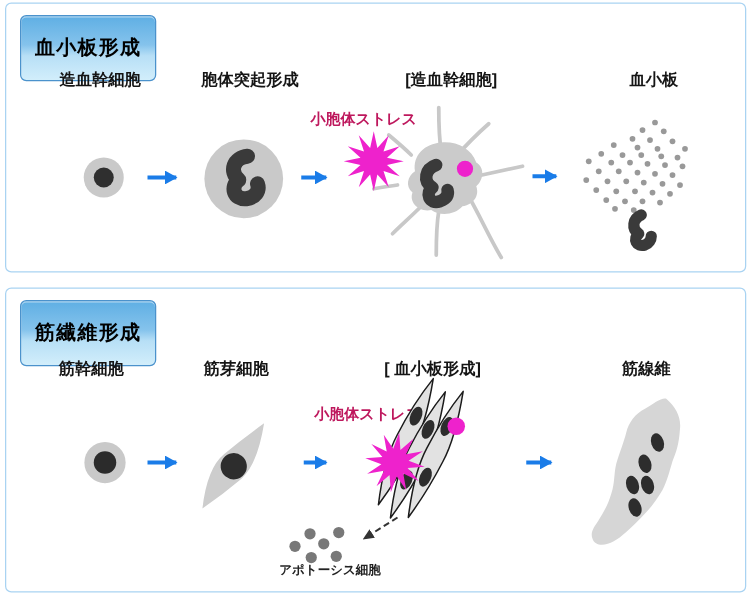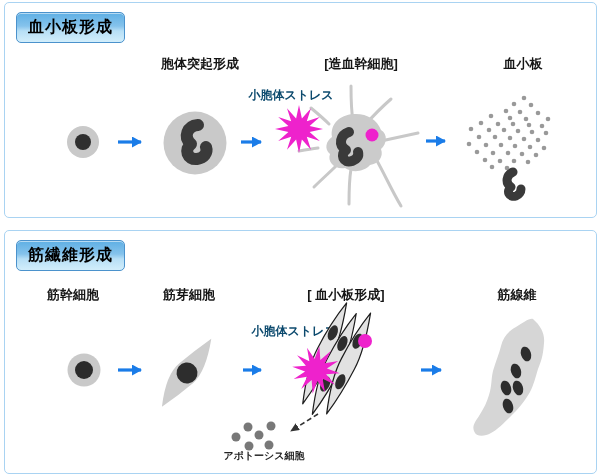--- a/index.html
+++ b/index.html
@@ -2,41 +2,42 @@
 <html><head>
 <meta charset="utf-8">
 <style>
   html,body{margin:0;padding:0;background:#fff;}
   #figure{position:relative;width:600px;height:475px;background:#fff;overflow:hidden;
           font-family:"Liberation Sans",sans-serif;}
   .panel{position:absolute;left:4px;width:591px;background:#fff;
          border:1px solid #a9d3f2;border-radius:5px;}
   #panel-platelet{top:2px;height:214px;}
   #panel-muscle{top:230px;height:242px;}
-  .badge{position:absolute;left:11px;top:9px;padding:4px 11px;
+  .badge{position:absolute;left:11px;top:9px;padding:15px 11px;
          font-size:16px;font-weight:bold;color:#000;letter-spacing:1px;white-space:nowrap;
          background:linear-gradient(180deg,#5fafe4 0%,#85c3ec 45%,#b7dff6 62%,#d2eefb 100%);
          border:1px solid #4b92cc;border-radius:5px;
          box-shadow:inset 0 1px 0 rgba(255,255,255,.55);text-align:right;}
   .stage-label{position:absolute;transform:translateX(-50%);white-space:nowrap;
          font-size:13px;font-weight:bold;color:#151515;}
   .stress-label{position:absolute;transform:translateX(-50%);white-space:nowrap;
-         font-size:12px;font-weight:bold;color:#0c4a6e;}
+         font-size:12px;font-weight:bold;color:#be185d;}
   .apoptosis-label{position:absolute;transform:translateX(-50%);white-space:nowrap;
          font-size:10px;font-weight:bold;color:#222;}
   .scene{position:absolute;left:0;top:0;}
 </style>
 </head>
 <body>
 
 <div id="figure">
 
   <div class="panel" id="panel-platelet">
     <div class="badge">血小板形成</div>
 
+    <div class="stage-label" style="left:75px;top:52px">造血幹細胞</div>
     <div class="stage-label" style="left:195px;top:52px">胞体突起形成</div>
     <div class="stage-label" style="left:356px;top:52px">[造血幹細胞]</div>
     <div class="stage-label" style="left:518px;top:52px">血小板</div>
     <div class="stress-label" style="left:286px;top:84px">小胞体ストレス</div>
 
     <svg class="scene" width="591" height="214" viewBox="0 0 591 214">
       <defs>
         <marker id="ah-b1" markerUnits="userSpaceOnUse" markerWidth="10" markerHeight="11" refX="9" refY="5.5" orient="auto">
           <path d="M0,0 L10,5.5 L0,11 Z" fill="#1a7ce8"></path>
         </marker>

